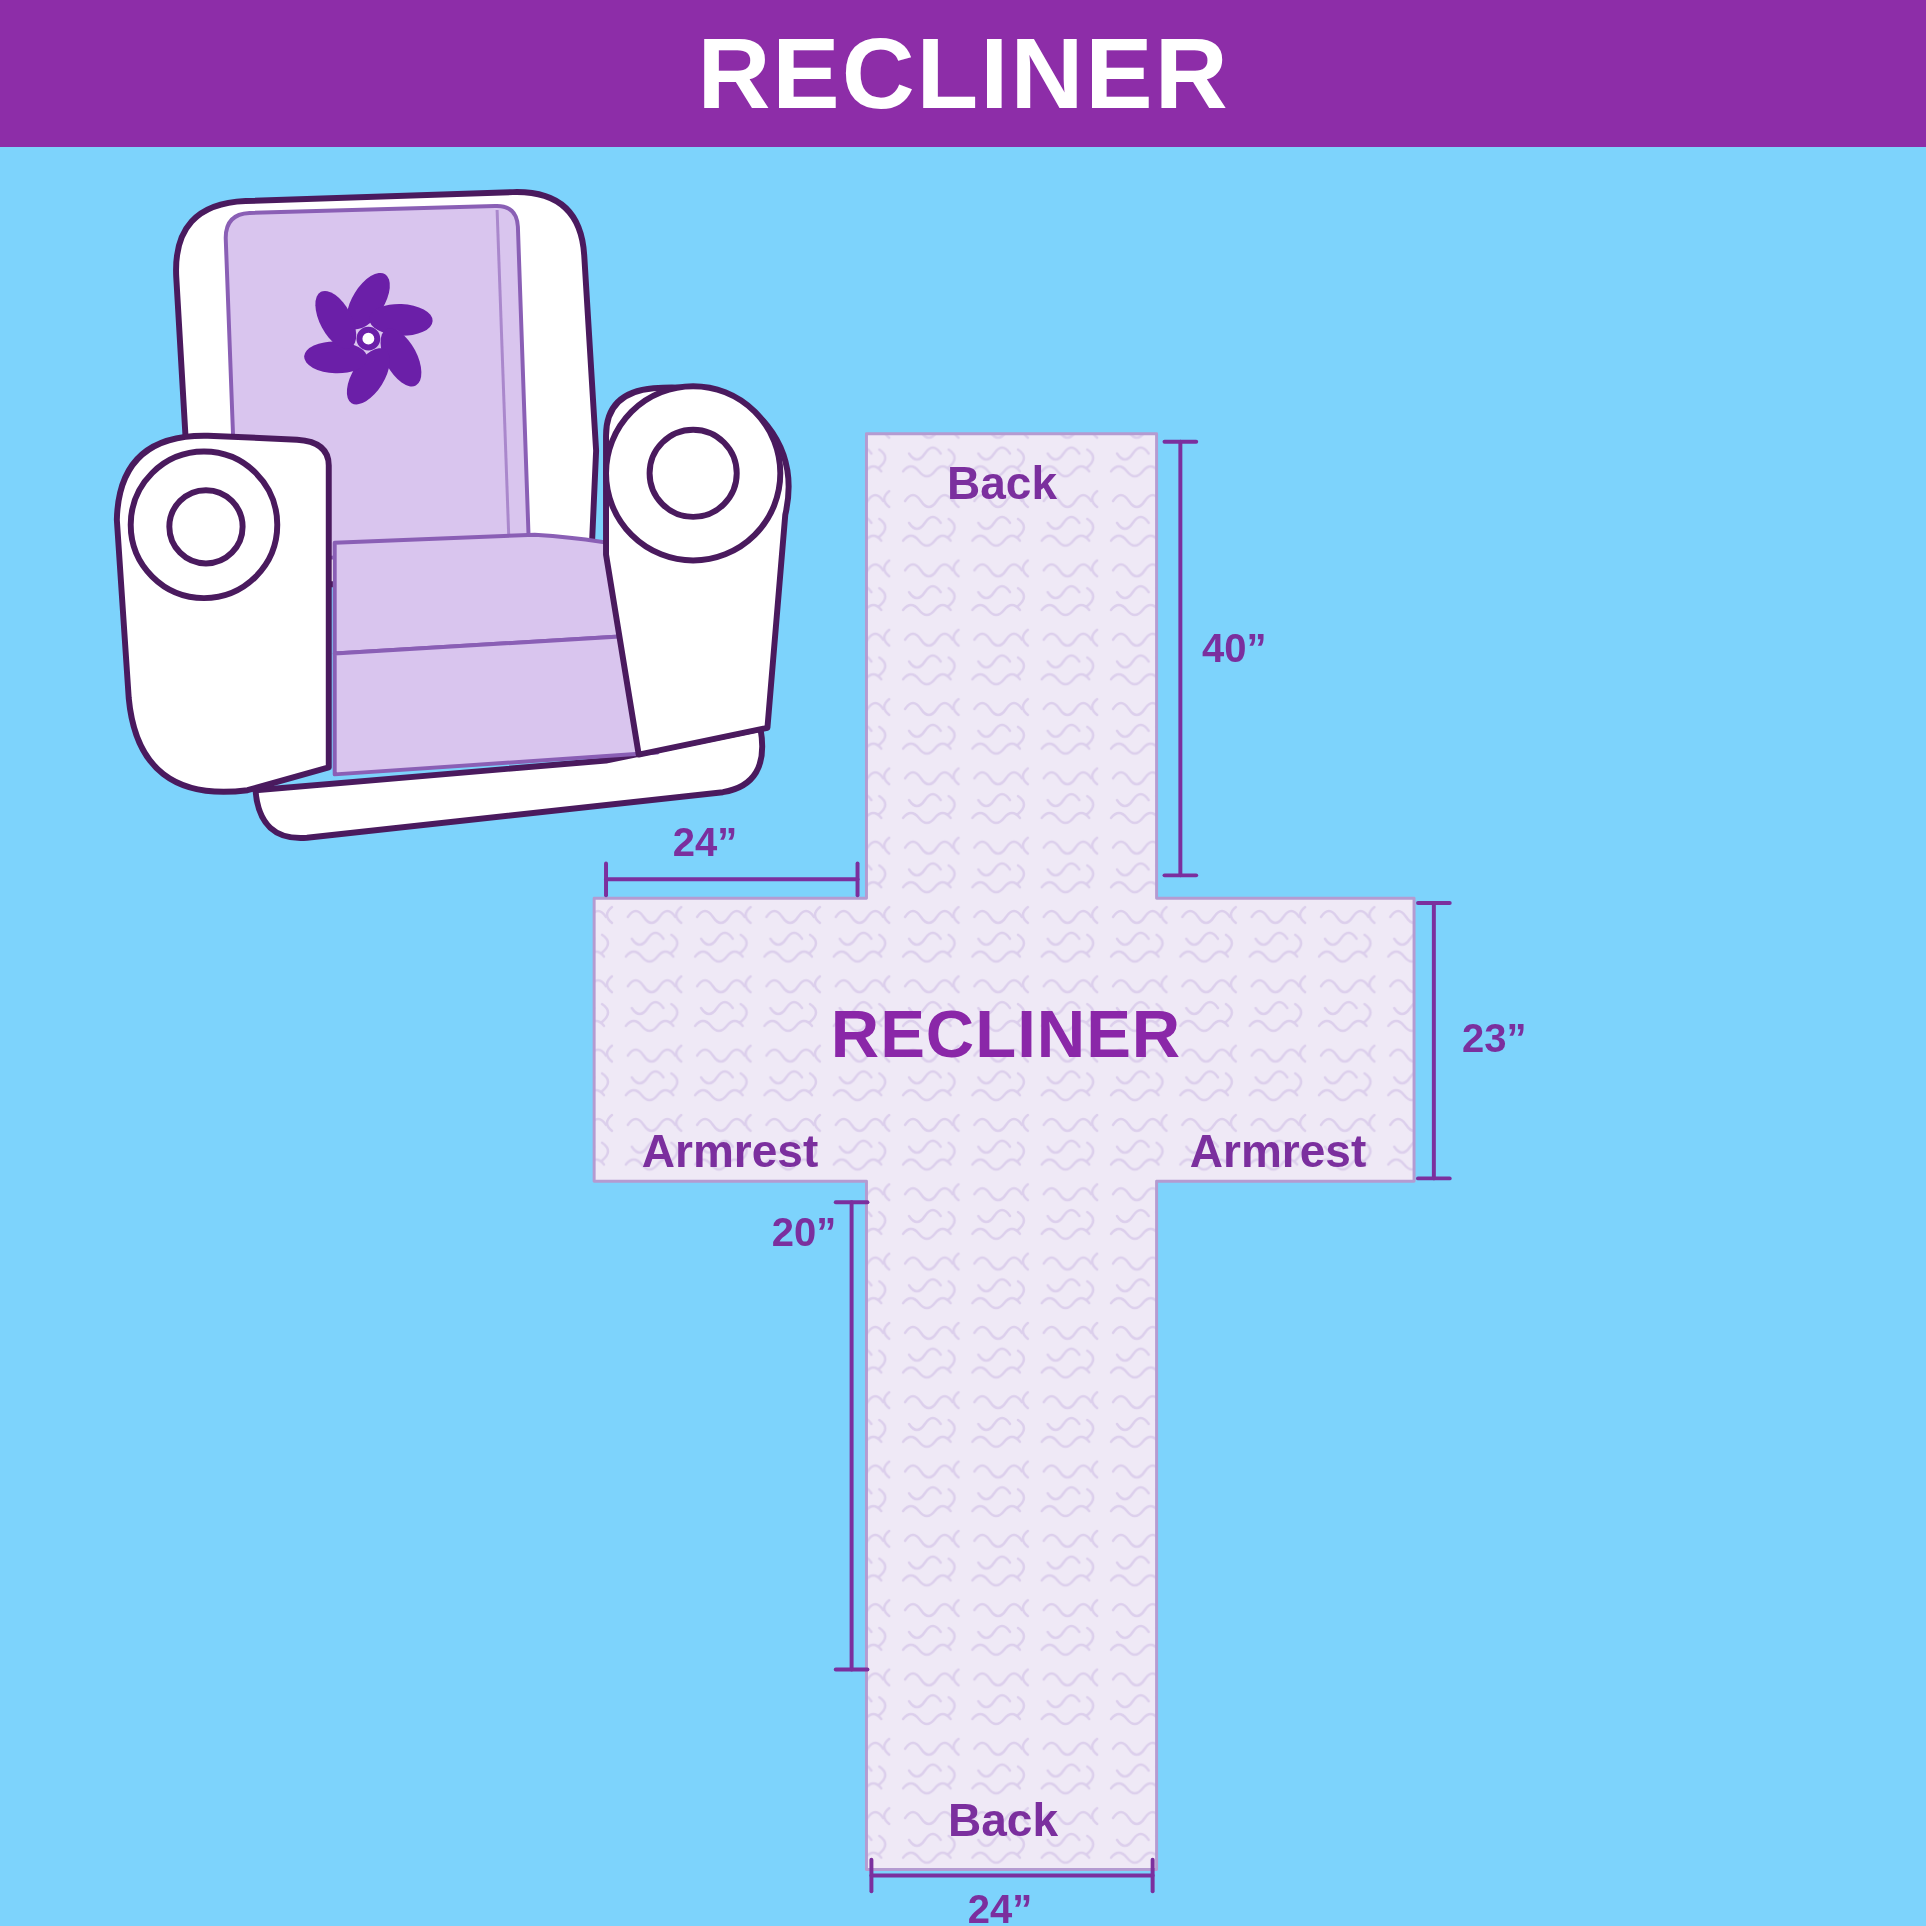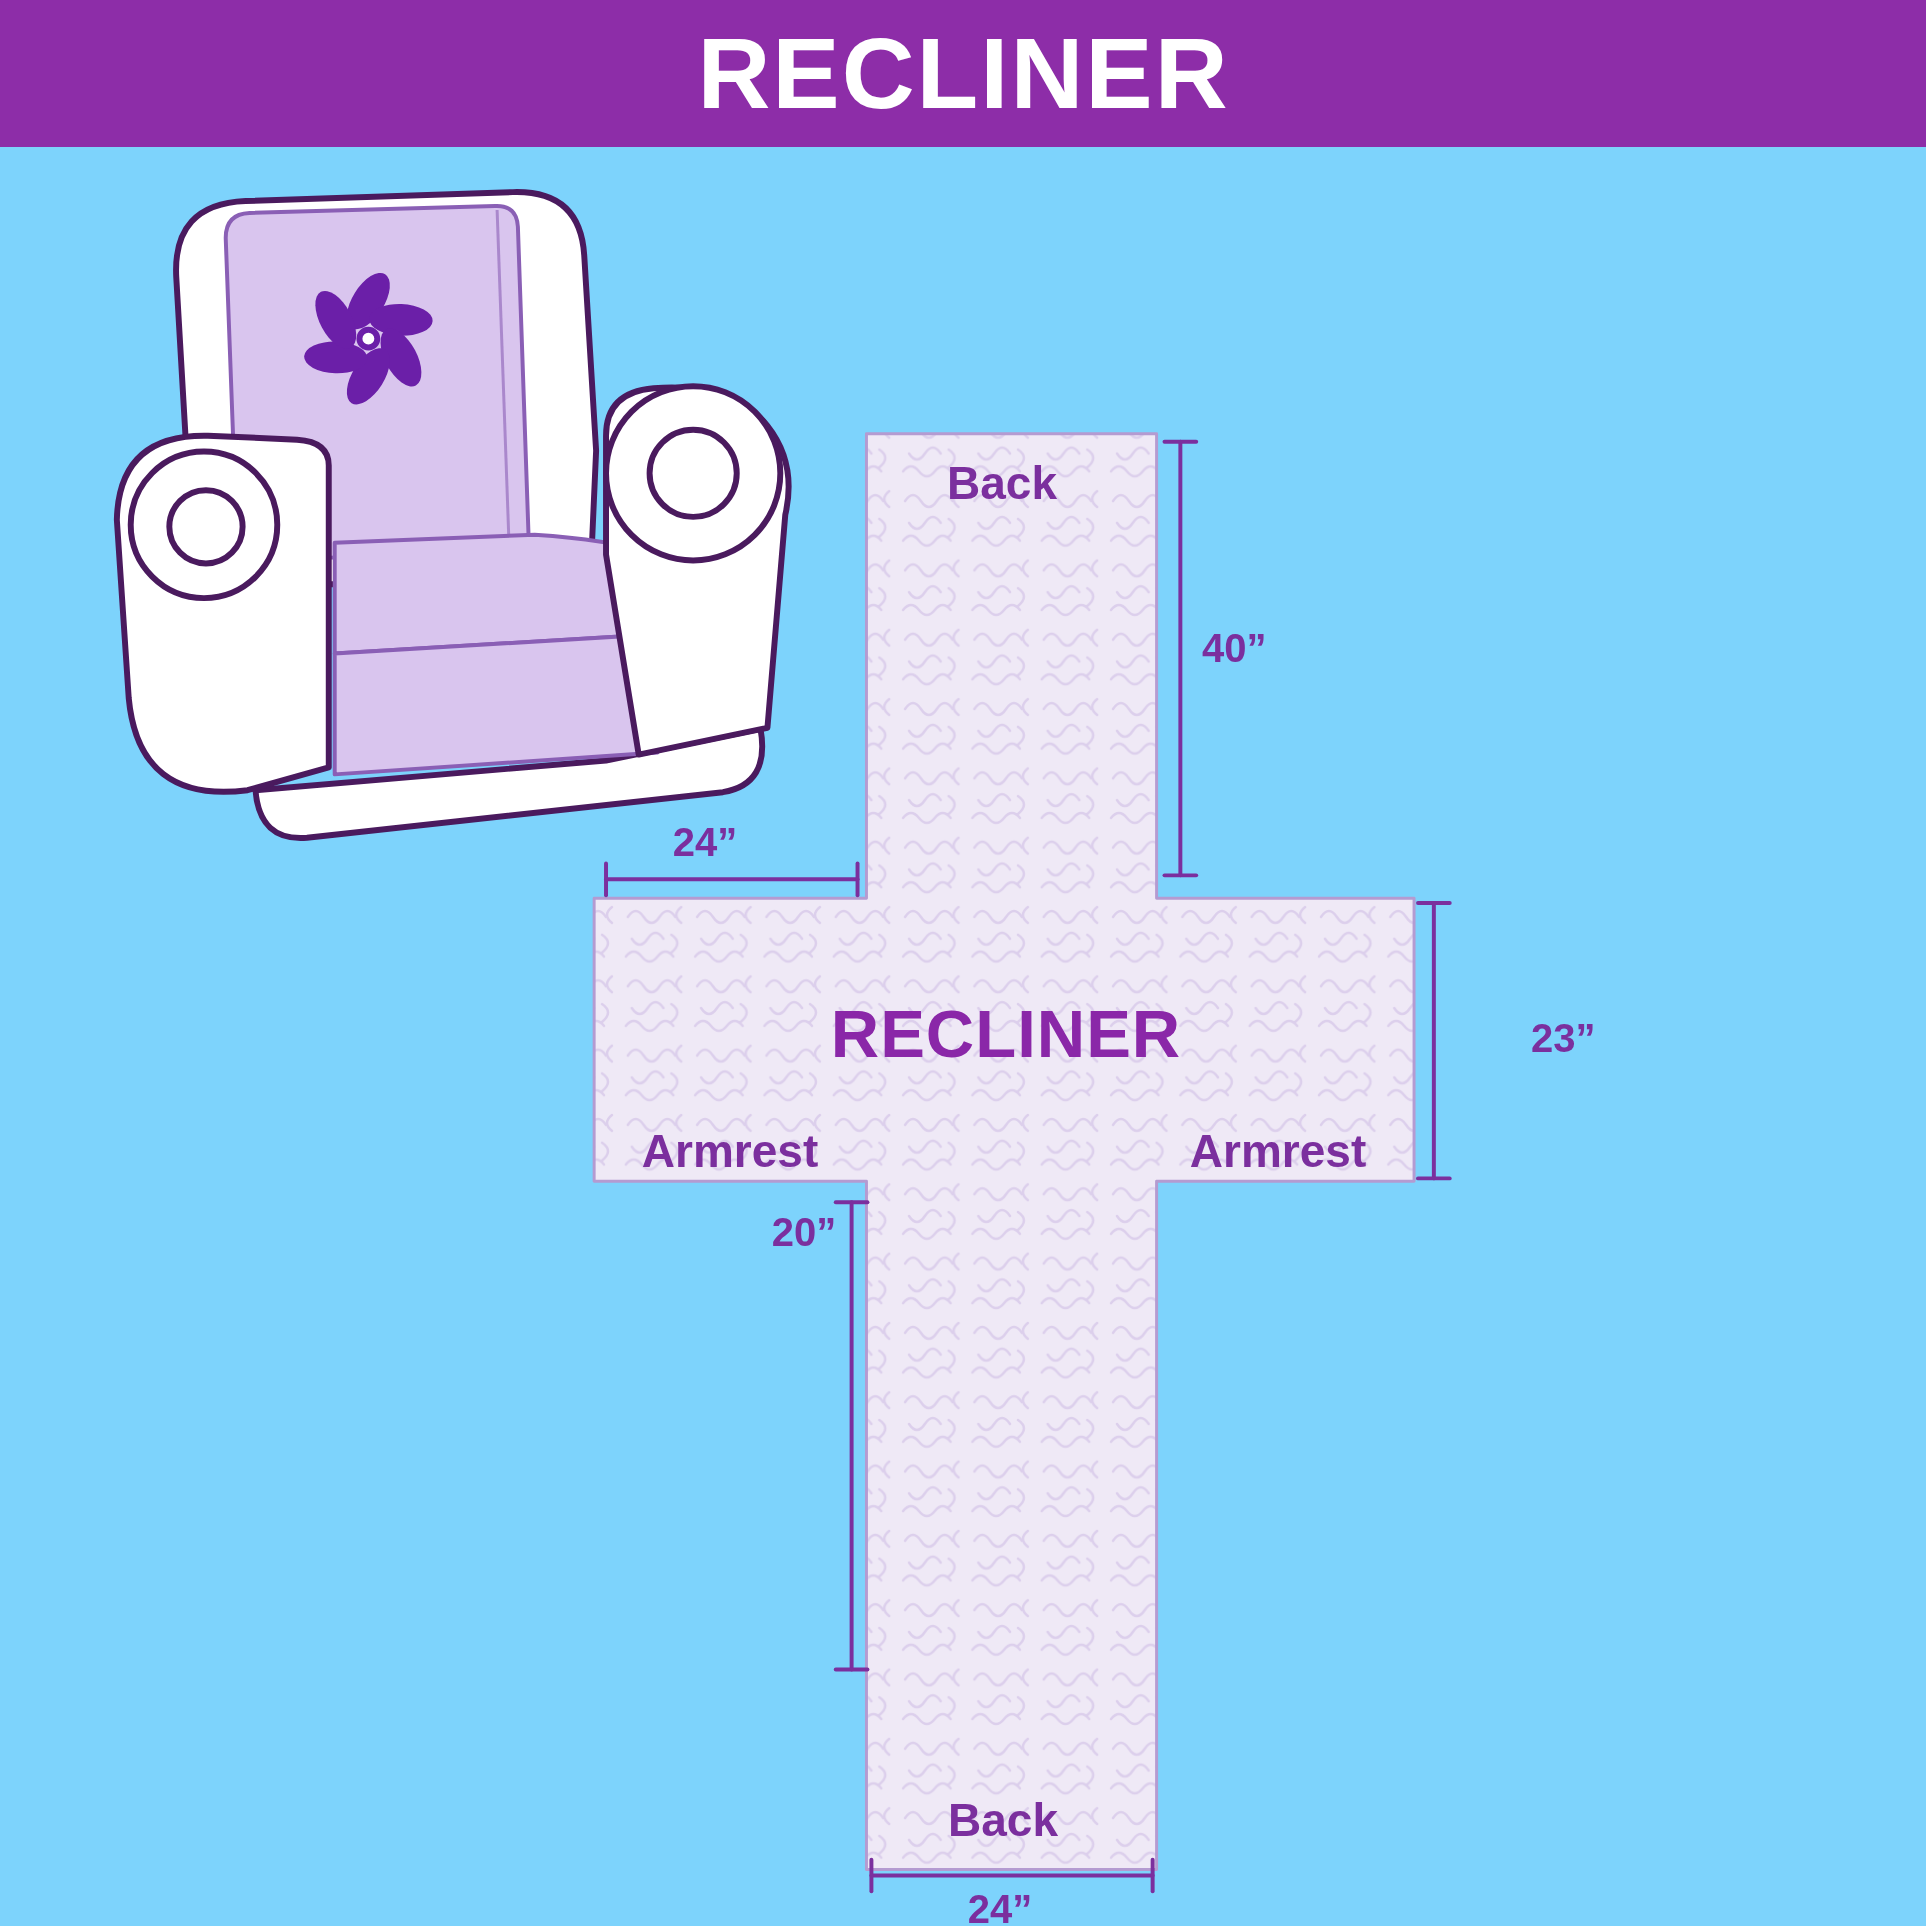--- a/index.html
+++ b/index.html
@@ -24,21 +24,21 @@
   }
   .lbl-back      { left:1002px; top:483px;  font-size:46px; }
   .lbl-center    { left:1006px; top:1033px; font-size:67px; font-weight:800; color:var(--center-text,#8a27a8); letter-spacing:1px; }
   .lbl-armrest-l { left:730px;  top:1151px; font-size:46px; }
   .lbl-armrest-r { left:1278px; top:1151px; font-size:46px; }
   .lbl-front     { left:1003px; top:1820px; font-size:46px; }
 
   .dim-label { position:absolute; font-weight:bold; color:var(--label-text,#7b2f9e); font-size:40px; white-space:nowrap; }
   .dim-40  { left:1202px; top:648px;  transform:translate(0,-50%); }
   .dim-24t { left:705px;  top:842px;  transform:translate(-50%,-50%); }
-  .dim-23  { left:1531px; top:1038px; transform:translate(0,-50%); }
+  .dim-23  { left:1462px; top:1038px; transform:translate(0,-50%); }
   .dim-19  { left:804px;  top:1232px; transform:translate(-50%,-50%); }
   .dim-24b { left:1000px; top:1909px; transform:translate(-50%,-50%); }
 
   
   .chair-outline { fill:#ffffff; stroke:var(--chair-outline,#4a1a5e); stroke-width:6; stroke-linejoin:round; stroke-linecap:round; }
   .chair-lav     { fill:var(--cover-lavender,#d9c5ee); stroke:var(--panel-outline,#8a5fb5); stroke-width:4; stroke-linejoin:round; }
   .fold-line     { stroke:var(--panel-outline,#8a5fb5); stroke-width:3; fill:none; opacity:.6; }
   .pin           { fill:var(--pinwheel,#6b1fa8); }
   .pin-center    { fill:#ffffff; stroke:var(--pinwheel,#6b1fa8); stroke-width:6; }
   .cross-shape   { fill:url(#quilt); stroke:var(--cover-outline,#b49bd1); stroke-width:3; stroke-linejoin:round; }

